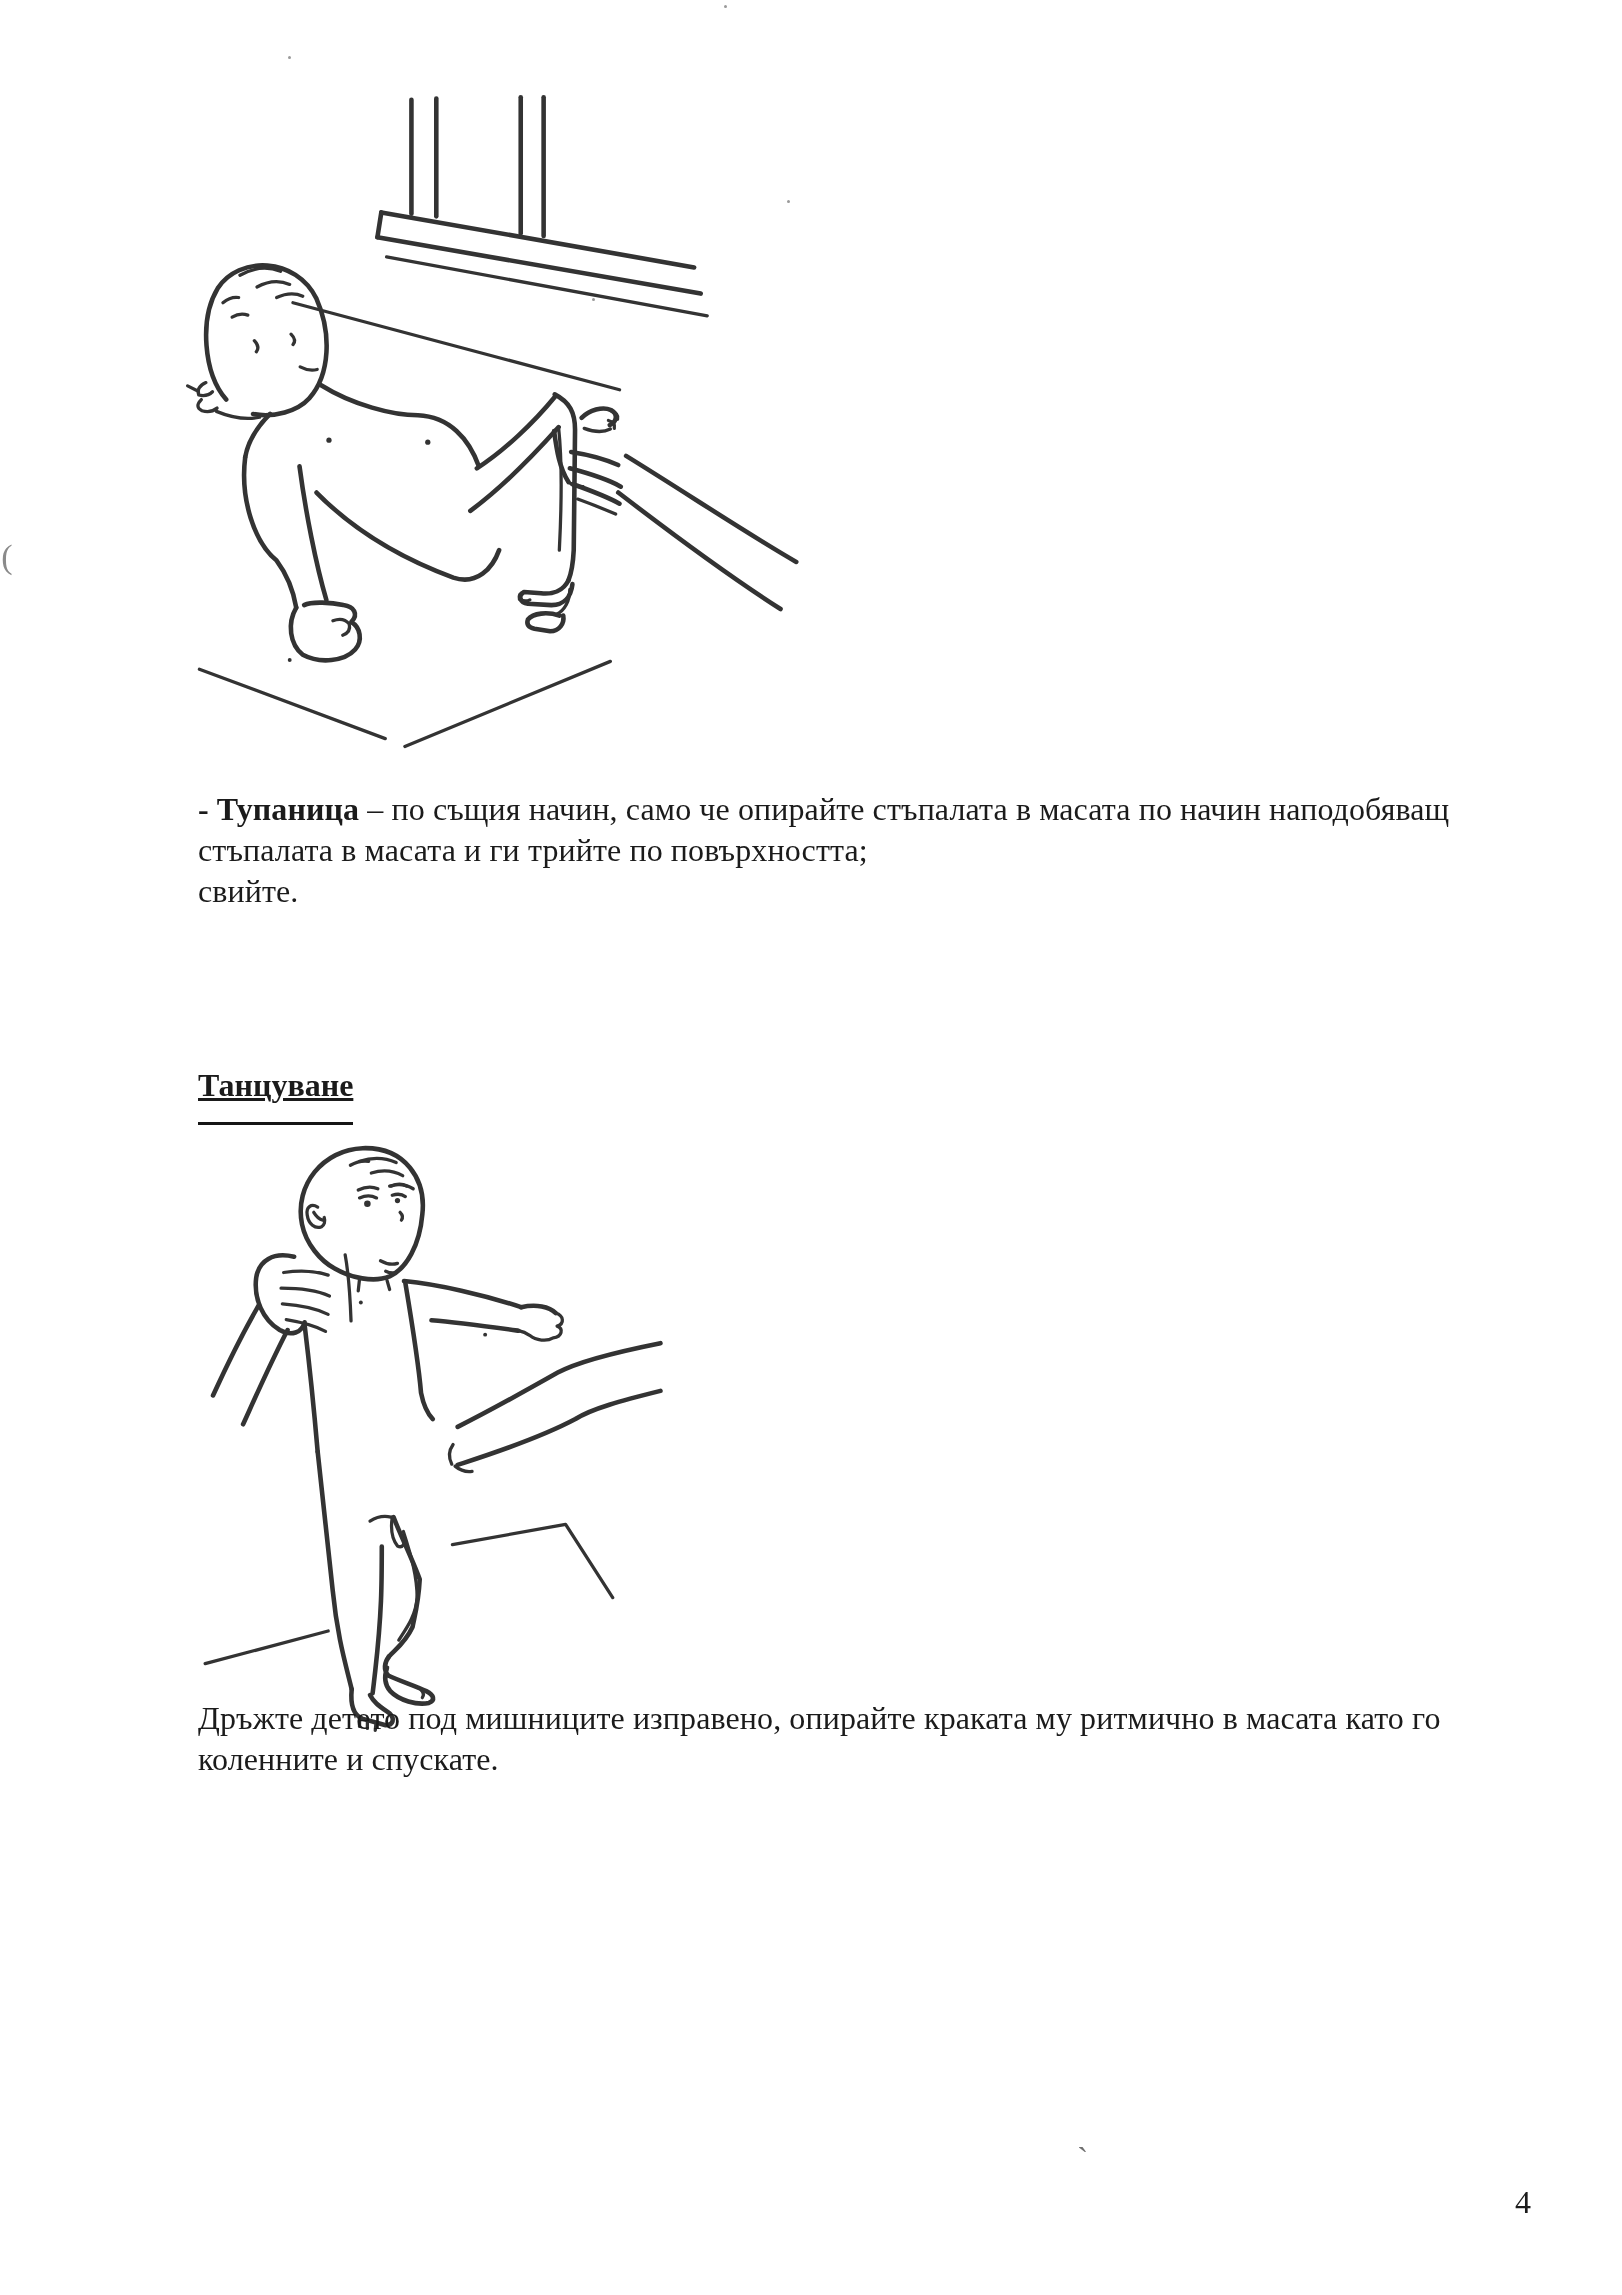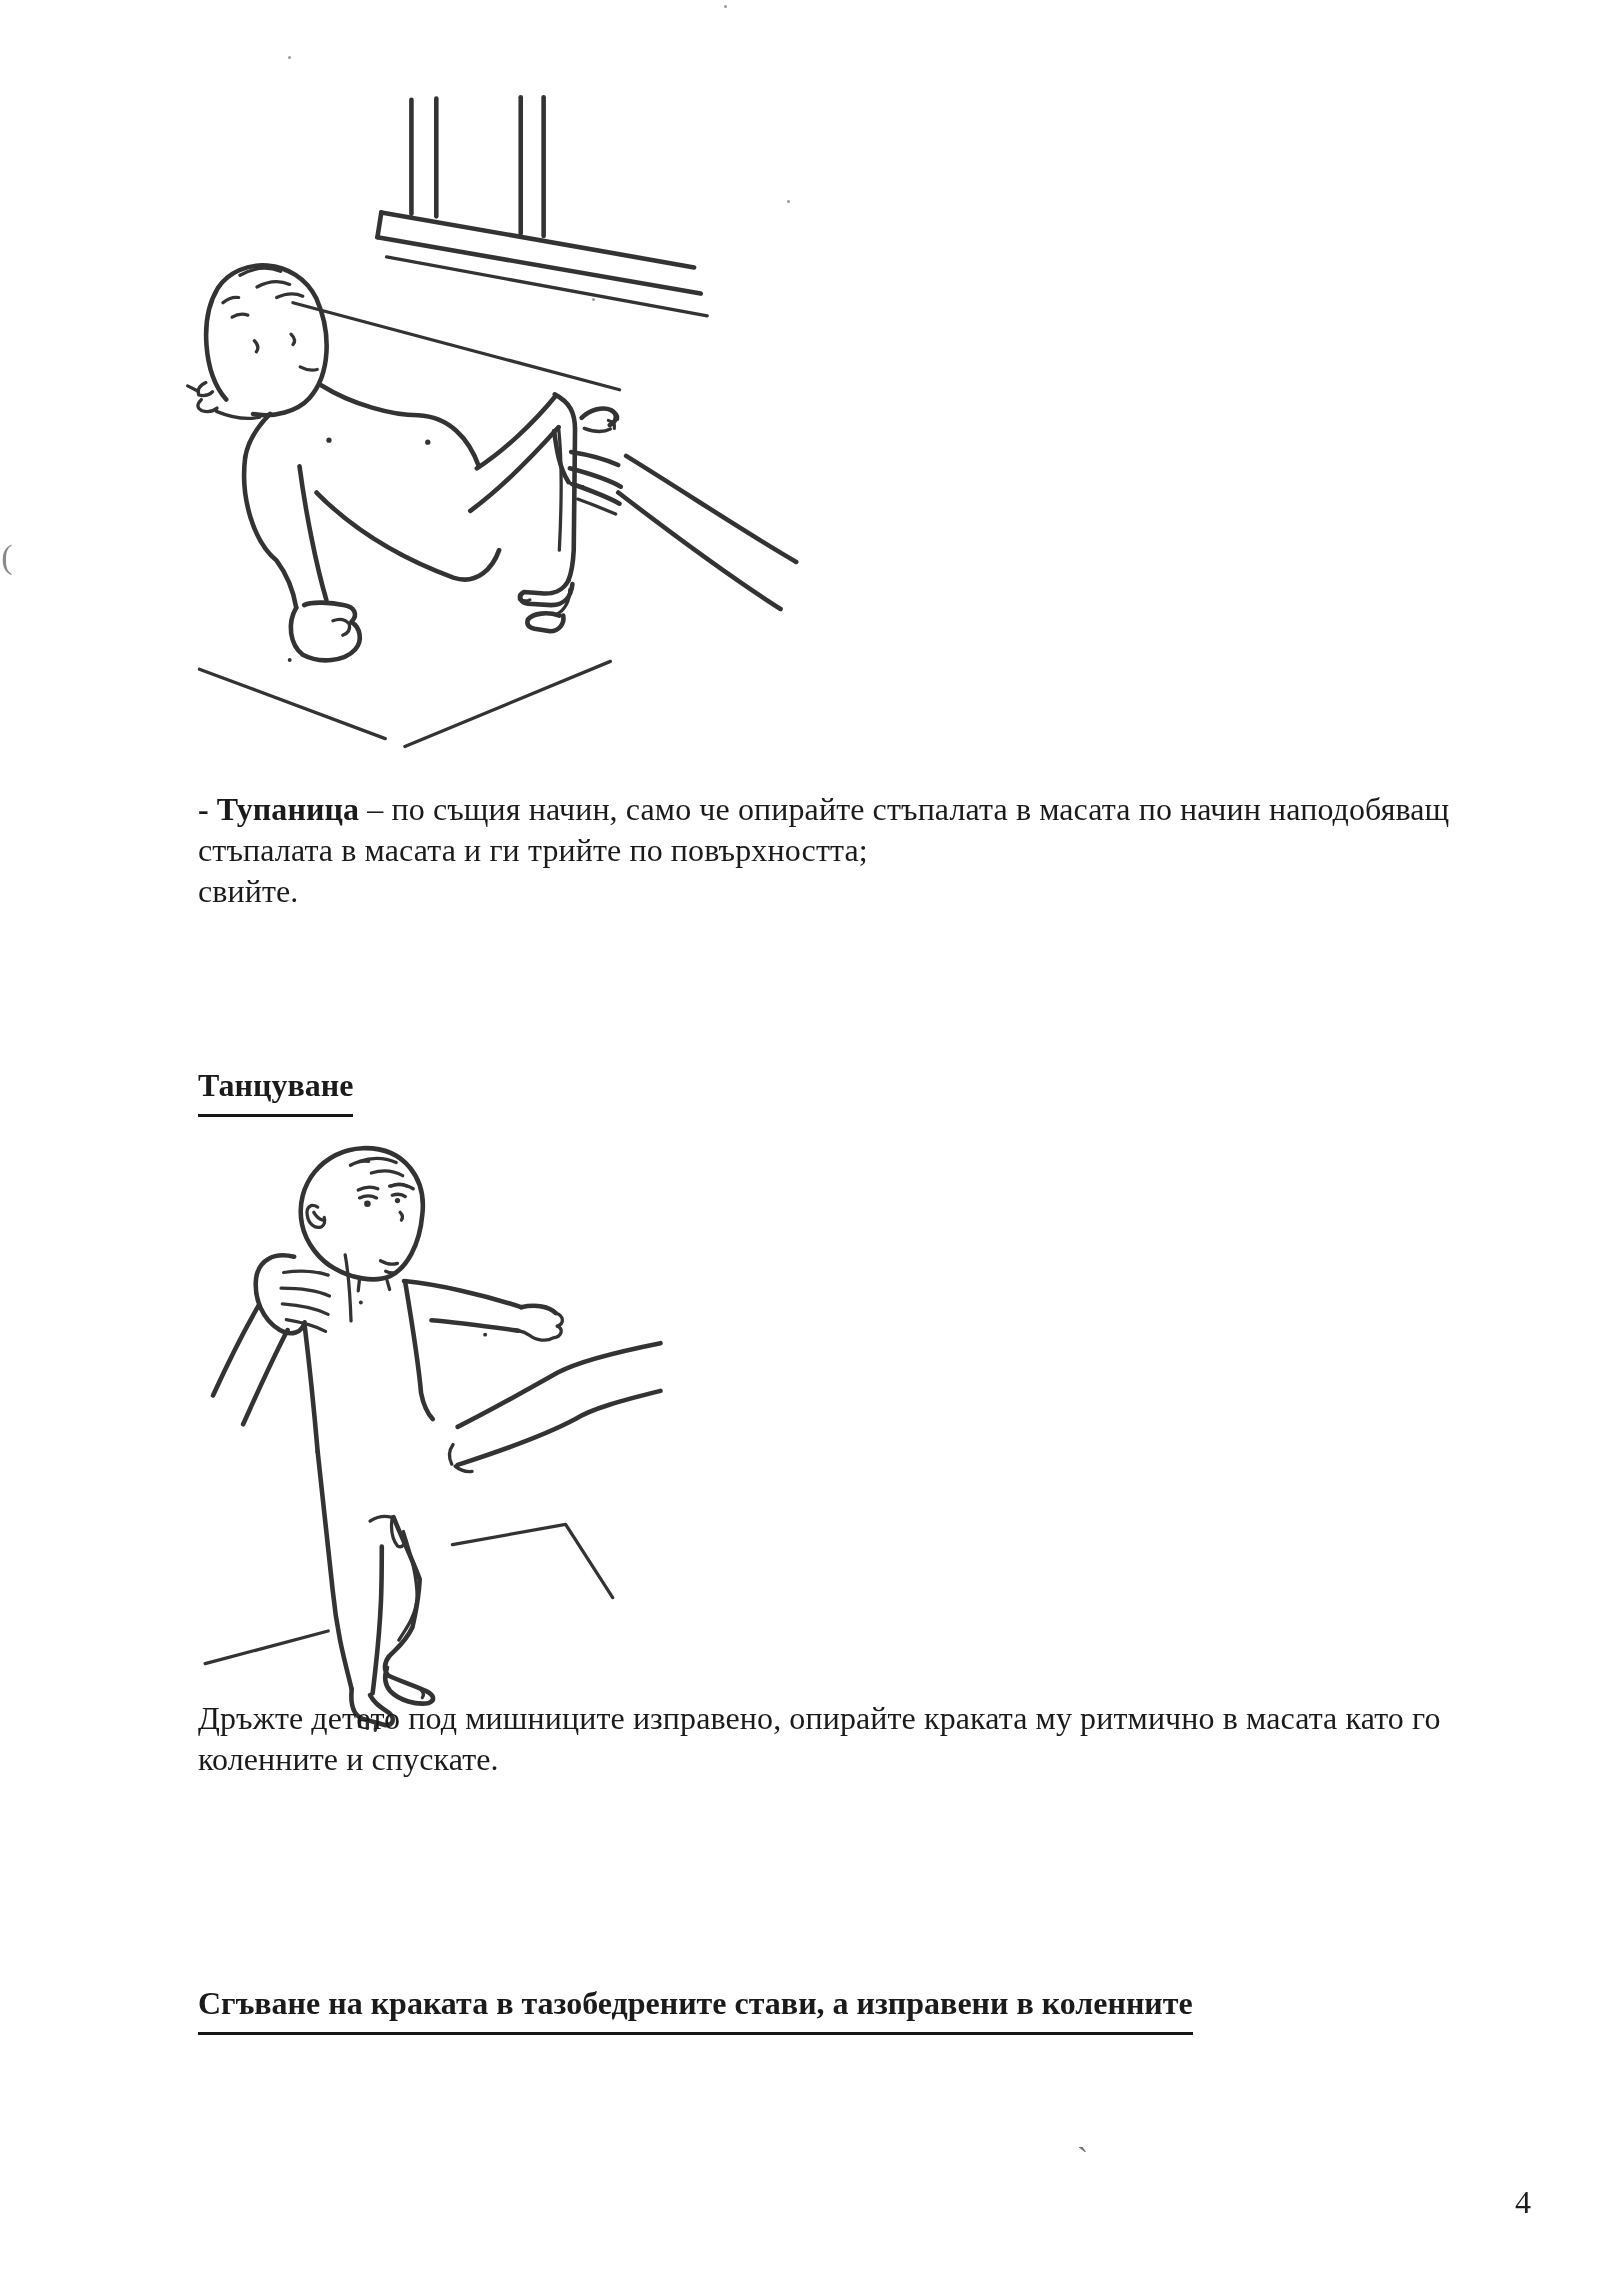--- a/index.html
+++ b/index.html
@@ -5,21 +5,21 @@
   html,body{margin:0;padding:0;background:#e8e8e8;}
   .page{
     position:relative;width:1623px;height:2295px;background:#ffffff;
     font-family:"Liberation Serif","DejaVu Serif",serif;color:#1b1b1b;
     overflow:hidden;margin:0 auto;
   }
   .para{position:absolute;left:198px;font-size:32px;line-height:41px;letter-spacing:0.1px;white-space:nowrap;}
   .tline{height:41px;}
   .tline b{font-weight:bold;}
   .heading{position:absolute;left:198px;font-size:32px;font-weight:bold;white-space:nowrap;}
-  .heading .u{border-bottom:3.9px solid #161616;padding-bottom:10px;display:inline-block;}
+  .heading .u{border-bottom:3.9px solid #161616;padding-bottom:18px;display:inline-block;text-decoration:underline;}
   .pagenum{position:absolute;font-size:32px;}
   .figure{position:absolute;}
   .figure svg{display:block;}
   .figure path, .figure line{fill:none;stroke:#333;stroke-width:7;stroke-linecap:round;stroke-linejoin:round;}
   .figure .thin{stroke-width:5;}
   .figure .dot{fill:#333;stroke:none;}
   .artifact{position:absolute;color:#8a8a8a;font-size:34px;}
   .speck{position:absolute;width:3.3px;height:3.3px;border-radius:50%;background:#9a9a9a;}
 </style>
 </head>
@@ -180,23 +180,20 @@
       <path class="thin" d="M14,802 L202,752"></path>
       <path class="thin" d="M392,620 L565,589 L637,701"></path>
     </svg>
   </div>
 
   <div class="para" style="top:1698px;">
       <div class="tline">Дръжте детето под мишниците изправено, опирайте краката му ритмично в масата като го</div>
       <div class="tline">коленните и спускате.</div>
     </div>
 
-  <div class="heading" style="top:1985px;">
-    <span class="u">Сгъване на краката в тазобедрените стави, а изправени в коленните</span>
-  </div>
 
   <div class="pagenum" style="left:1515px;top:2184px;">4</div>
 
   <div class="artifact" style="left:1.3px;top:538px;">(</div>
   <div class="artifact" style="left:1077px;top:2141px;color:#6f6f6f;">`</div>
   <div class="speck" style="left:288px;top:56px;"></div>
   <div class="speck" style="left:724px;top:5.2px;"></div>
   <div class="speck" style="left:787px;top:200px;"></div>
   <div class="speck" style="left:592px;top:298px;"></div>
 

